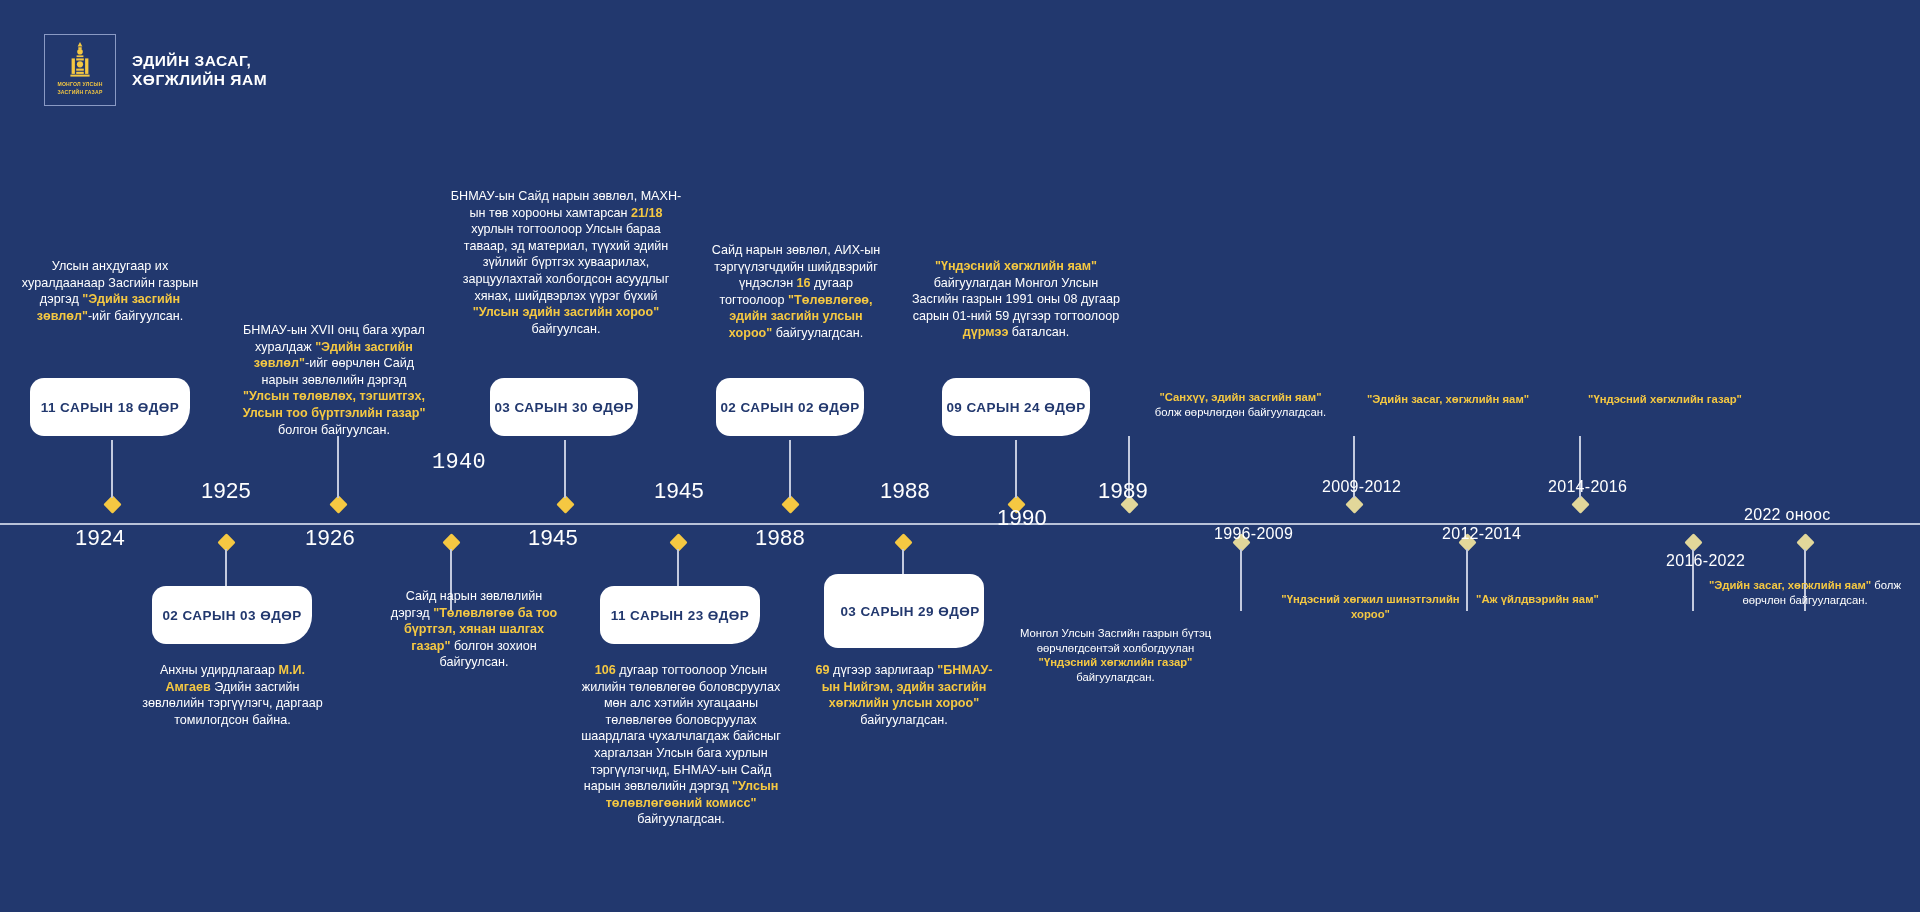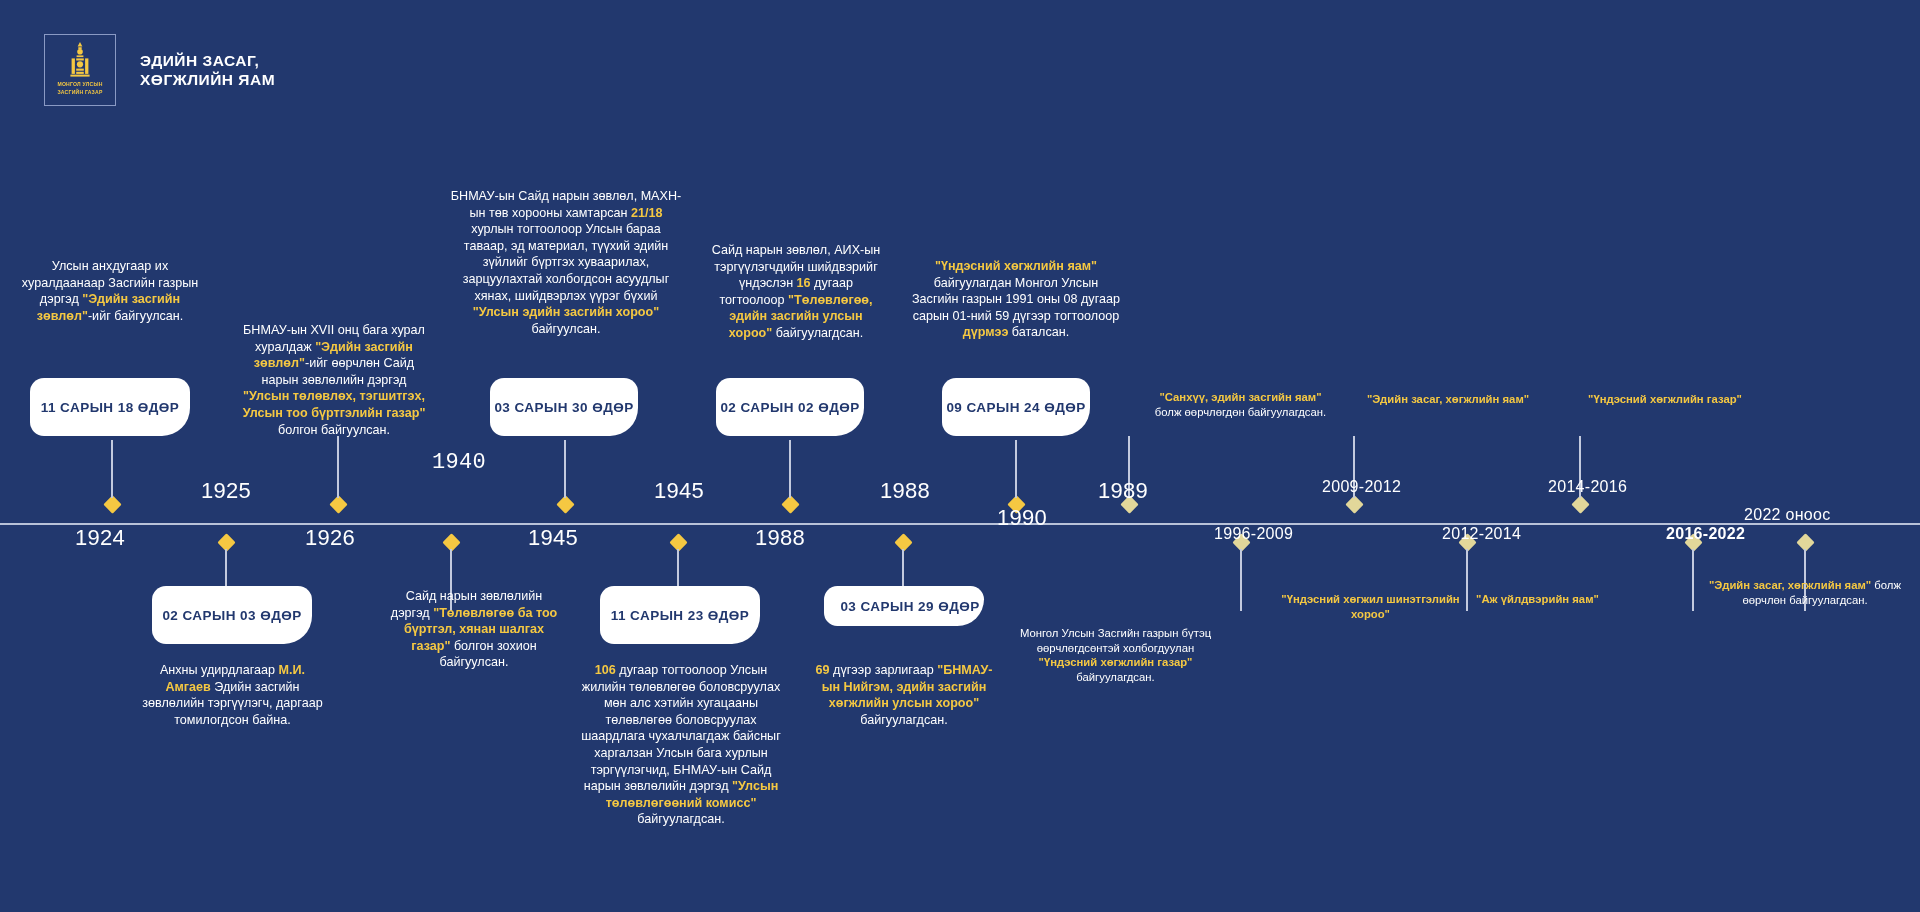--- a/index.html
+++ b/index.html
@@ -18,21 +18,21 @@
     -webkit-font-smoothing: antialiased;
   }
 
   
   #header {
     position: absolute;
     left: 44px;
     top: 34px;
     display: flex;
     align-items: center;
-    gap: 24px;
+    gap: 16px;
   }
   #emblem-box {
     width: 72px;
     height: 72px;
     border: 1.5px solid #8a9ac4;
     display: flex;
     flex-direction: column;
     align-items: center;
     justify-content: flex-start;
     padding-top: 7px;
@@ -184,21 +184,21 @@
     <div class="datebox" style="left: 600px; top: 586px; width: 160px; height: 58px;">11 САРЫН 23 ӨДӨР</div>
     <div class="blurb" style="left: 576px; width: 210px; top: 662px;"><span class="hl">106</span><span class=""> дугаар тогтоолоор Улсын жилийн төлөвлөгөө боловсруулах мөн алс хэтийн хугацааны төлөвлөгөө боловсруулах шаардлага чухалчлагдаж байсныг харгалзан Улсын бага хурлын тэргүүлэгчид, БНМАУ-ын Сайд нарын зөвлөлийн дэргэд </span><span class="hl">"Улсын төлөвлөгөөний комисс"</span><span class=""> байгуулагдсан.</span></div>
     <div class="yearlabel" style="left: 654px; top: 478px;">1945</div>
     <div class="diamond" style="left: 783.5px; top: 497.5px;"></div>
     <div class="stem" style="left: 789.4px; top: 439.5px; height: 58px;"></div>
     <div class="datebox" style="left: 716px; top: 378px; width: 148px; height: 58px;">02 САРЫН 02 ӨДӨР</div>
     <div class="blurb" style="left: 706px; width: 180px; top: 242px;"><span class="">Сайд нарын зөвлөл, АИХ-ын тэргүүлэгчдийн шийдвэрийг үндэслэн </span><span class="hl">16</span><span class=""> дугаар тогтоолоор </span><span class="hl">"Төлөвлөгөө, эдийн засгийн улсын хороо"</span><span class=""> байгуулагдсан.</span></div>
     <div class="yearlabel" style="left: 755px; top: 525px;">1988</div>
     <div class="diamond" style="left: 896.5px; top: 535.5px;"></div>
     <div class="stem" style="left: 902.4px; top: 548.5px; height: 62px;"></div>
-    <div class="datebox" style="left: 824px; top: 586px; width: 160px; height: 40px; padding-left: 12px;">03 САРЫН 29 ӨДӨР</div>
+    <div class="datebox" style="left: 824px; top: 574px; width: 160px; height: 74px; padding-left: 12px;">03 САРЫН 29 ӨДӨР</div>
     <div class="blurb" style="left: 810px; width: 188px; top: 662px;"><span class="hl">69</span><span class=""> дүгээр зарлигаар </span><span class="hl">"БНМАУ-ын Нийгэм, эдийн засгийн хөгжлийн улсын хороо"</span><span class=""> байгуулагдсан.</span></div>
     <div class="yearlabel" style="left: 880px; top: 478px;">1988</div>
     <div class="diamond" style="left: 1009.5px; top: 497.5px;"></div>
     <div class="stem" style="left: 1015.4px; top: 439.5px; height: 58px;"></div>
     <div class="datebox" style="left: 942px; top: 378px; width: 148px; height: 58px;">09 САРЫН 24 ӨДӨР</div>
     <div class="blurb" style="left: 912px; width: 208px; top: 258px;"><span class="hl">"Үндэсний хөгжлийн яам"</span><span class=""> байгуулагдан Монгол Улсын Засгийн газрын 1991 оны 08 дугаар сарын 01-ний 59 дүгээр тогтоолоор </span><span class="hl">дүрмээ</span><span class=""> баталсан.</span></div>
     <div class="yearlabel" style="left: 980px; top: 505px; margin-left: 17px;">1990</div>
     <div class="diamond dim" style="left: 1122.5px; top: 497.5px;"></div>
     <div class="stem" style="left: 1128.4px; top: 435.5px; height: 62px;"></div>
     <div class="blurb tiny" style="left: 1148px; width: 185px; top: 390px;"><span class="hl">"Санхүү, эдийн засгийн яам"</span><span class=""> болж өөрчлөгдөн байгуулагдсан.</span></div>
@@ -215,18 +215,18 @@
     <div class="stem" style="left: 1466.4px; top: 548.5px; height: 62px;"></div>
     <div class="blurb tiny" style="left: 1278px; width: 185px; top: 592px;"><span class="hl">"Үндэсний хөгжил шинэтгэлийн хороо"</span></div>
     <div class="yearlabel small" style="left: 1442px; top: 525px;">2012-2014</div>
     <div class="diamond dim" style="left: 1573.5px; top: 497.5px;"></div>
     <div class="stem" style="left: 1579.4px; top: 435.5px; height: 62px;"></div>
     <div class="blurb tiny" style="left: 1570px; width: 190px; top: 392px;"><span class="hl">"Үндэсний хөгжлийн газар"</span></div>
     <div class="yearlabel small" style="left: 1548px; top: 478px;">2014-2016</div>
     <div class="diamond dim" style="left: 1686.5px; top: 535.5px;"></div>
     <div class="stem" style="left: 1692.4px; top: 548.5px; height: 62px;"></div>
     <div class="blurb tiny" style="left: 1440px; width: 195px; top: 592px;"><span class="hl">"Аж үйлдвэрийн яам"</span></div>
-    <div class="yearlabel small" style="left: 1666px; top: 525px; font-weight: bold;">2016-2022</div>
+    <div class="yearlabel small" style="left: 1666px; top: 552px;">2016-2022</div>
     <div class="diamond dim" style="left: 1798.5px; top: 535.5px;"></div>
     <div class="stem" style="left: 1804.4px; top: 548.5px; height: 62px;"></div>
     <div class="blurb tiny" style="left: 1700px; width: 210px; top: 578px;"><span class="hl">"Эдийн засаг, хөгжлийн яам"</span><span class=""> болж өөрчлөн байгуулагдсан.</span></div>
     <div class="yearlabel small" style="left: 1744px; top: 478px; margin-top: 28px;">2022 оноос</div>
   </div>
 
 </body></html>

